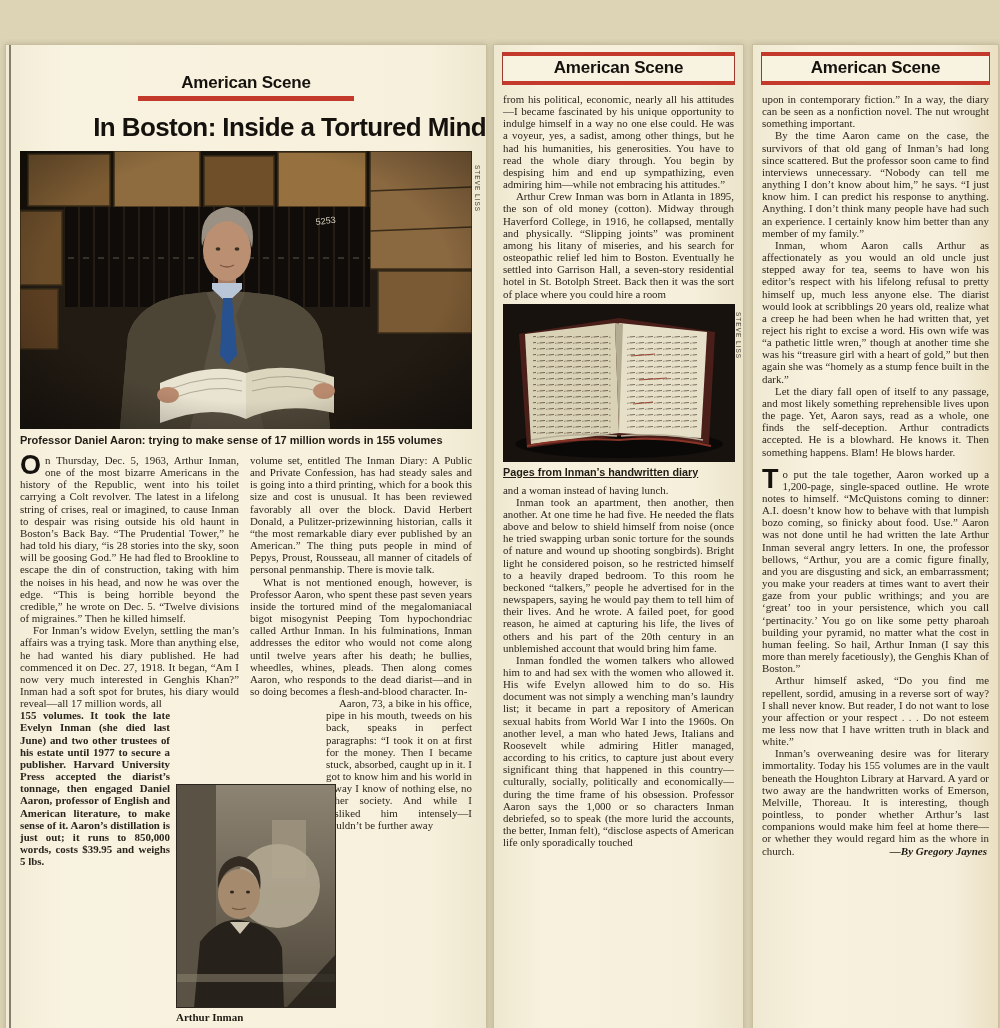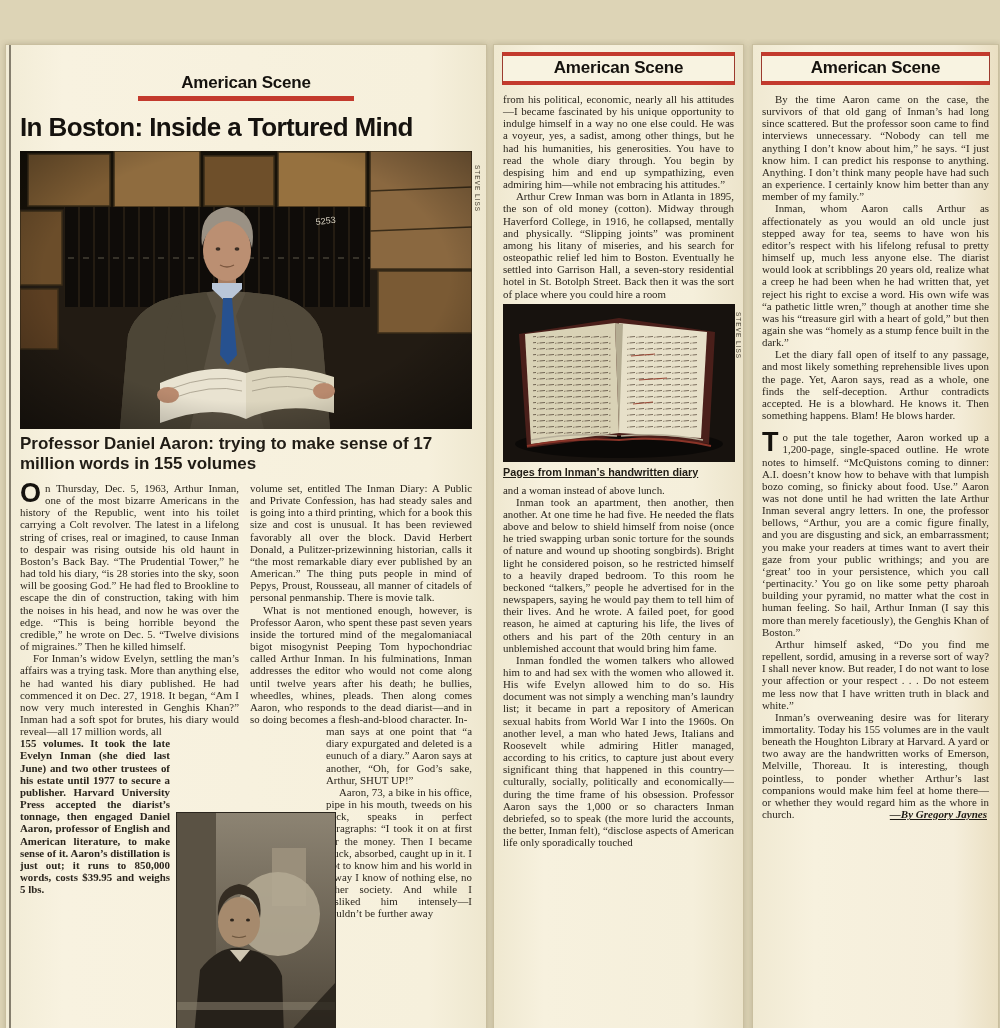--- a/index.html
+++ b/index.html
@@ -8,26 +8,26 @@
   .panel{position:absolute;top:5px;height:1018px;background:#f6f0dc;border:1px solid #c9bf9f;box-sizing:border-box;box-shadow:0 0 6px rgba(90,80,50,.25);}
   .panel-1{left:5px;width:482px;background:linear-gradient(90deg,#f2ecd6 0,#f8f2e0 12%,#f6f0dc 88%,#eee7cf 100%);}
   .panel-1:before{content:"";position:absolute;left:3px;top:0;width:2px;height:100%;background:#4a4435;opacity:.65;}
   .panel-2{left:493px;width:251px;background:linear-gradient(90deg,#efe8d0 0,#f7f1de 20%,#f5efdb 80%,#ece4cb 100%);}
   .panel-3{left:752px;width:247px;background:linear-gradient(90deg,#f0e9d2 0,#f7f1de 25%,#f5eedb 82%,#eadfc2 100%);}
 
   
   .p1-head{padding-top:28px;text-align:center;}
   .section-title{font-family:"Liberation Sans",sans-serif;font-weight:bold;font-size:17px;letter-spacing:-0.2px;color:#15120e;}
   .red-rule{width:216px;height:5px;background:#c33a2d;margin:3px auto 0;}
-  .headline{font-family:"Liberation Sans",sans-serif;font-weight:bold;font-size:26px;letter-spacing:-0.6px;color:#15120e;margin:11px 0 8px 14px;text-align:left;}
+  .headline{font-family:"Liberation Sans",sans-serif;font-weight:bold;font-size:26px;letter-spacing:-0.6px;color:#15120e;margin:11px 0 8px 14px;text-align:right;}
 
   .photo-wrap{position:relative;margin:0 14px;}
   .photo-frame{display:block;background:#1e1812;}
   .vcredit{position:absolute;top:14px;right:-9px;writing-mode:vertical-rl;font-family:"Liberation Sans",sans-serif;font-size:6.5px;letter-spacing:1px;color:#4a4335;}
-  .main-caption{font-family:"Liberation Sans",sans-serif;font-weight:bold;font-size:17px;color:#201c15;margin:5px 14px 8px;}
+  .main-caption{font-family:"Liberation Sans",sans-serif;font-weight:bold;font-size:11px;color:#201c15;margin:5px 14px 8px;}
 
   
   .bodytext p{font-family:"Liberation Serif",serif;font-size:10.9px;line-height:12.15px;text-align:justify;margin:0;color:#2a251d;}
   .bodytext p.ind{text-indent:13px;}
   .cols{position:relative;margin:2px 14px 0;height:586px;display:flex;gap:11px;overflow:hidden;}
   .colA,.colB{width:222px;}
   .narrowA{width:150px;font-weight:bold;}
   .narrowB{width:146px;margin-left:76px;}
   .dropcap{float:left;font-family:"Liberation Sans",sans-serif;font-weight:bold;font-size:27px;line-height:21px;padding:1px 4px 0 0;color:#15120e;}
   .inset-photo{position:absolute;left:156px;top:330px;width:160px;height:224px;background:#5e574a;}
@@ -35,21 +35,21 @@
 
   .page-footer{position:absolute;right:16px;bottom:24px;font-family:"Liberation Serif",serif;font-weight:bold;font-size:10px;letter-spacing:.4px;color:#2a251d;}
 
   
   .banner{margin:7px 8px 0;border-top:4px solid #c33a2d;border-bottom:4px solid #c33a2d;border-left:1px solid #9c3a2e;border-right:1px solid #9c3a2e;background:#f8f3e1;text-align:center;padding:2px 0 3px;}
   .banner span{font-family:"Liberation Sans",sans-serif;font-weight:bold;font-size:17px;letter-spacing:-0.2px;color:#15120e;}
 
   .col-single{margin:8px 9px 0;}
   .diary-wrap{position:relative;margin:4px 0 0;}
   .diary-caption{font-family:"Liberation Sans",sans-serif;font-weight:bold;font-size:10.8px;color:#201c15;margin:4px 0 6px;text-decoration:underline;}
-  .byline{text-align:right;font-family:"Liberation Serif",serif;font-style:italic;font-weight:bold;font-size:11px;color:#1d1913;margin-top:-12px;padding-right:2px;text-decoration:underline;}
+  .byline{text-align:right;font-family:"Liberation Serif",serif;font-style:italic;font-weight:bold;font-size:11px;color:#1d1913;margin-top:-12px;padding-right:2px;}
 </style>
 </head>
 <body>
 
 <div class="scan">
 
   <section class="panel panel-1">
     <div class="p1-head">
       <div class="section-title">American Scene</div>
       <div class="red-rule"></div>
@@ -121,21 +121,20 @@
         <p><span class="dropcap">O</span><span>n Thursday, Dec. 5, 1963, Arthur Inman, one of the most bizarre Americans in the history of the Republic, went into his toilet carrying a Colt revolver. The latest in a lifelong string of crises, real or imagined, to cause Inman to despair was rising outside his old haunt in Boston’s Back Bay. “The Prudential Tower,” he had told his diary, “is 28 stories into the sky, soon will be goosing God.” He had fled to Brookline to escape the din of construction, taking with him the noises in his head, and now he was over the edge. “This is being horrible beyond the credible,” he wrote on Dec. 5. “Twelve divisions of migraines.” Then he killed himself.</span></p>
         <p class="ind">For Inman’s widow Evelyn, settling the man’s affairs was a trying task. More than anything else, he had wanted his diary published. He had commenced it on Dec. 27, 1918. It began, “Am I now very much interested in Genghis Khan?” Inman had a soft spot for brutes, his diary would reveal—all 17 million words, all</p>
         <div class="narrowA">
           <p>155 volumes. It took the late Evelyn Inman (she died last June) and two other trustees of his estate until 1977 to secure a publisher. Harvard University Press accepted the diarist’s tonnage, then engaged Daniel Aaron, professor of English and American literature, to make sense of it. Aaron’s distillation is just out; it runs to 850,000 words, costs $39.95 and weighs 5 lbs.</p>
         </div>
       </div>
       <div class="colB">
         <p>volume set, entitled The Inman Diary: A Public and Private Confession, has had steady sales and is going into a third printing, which for a book this size and cost is unusual. It has been reviewed favorably all over the block. David Herbert Donald, a Pulitzer-prizewinning historian, calls it “the most remarkable diary ever published by an American.” The thing puts people in mind of Pepys, Proust, Rousseau, all manner of citadels of personal penmanship. There is movie talk.</p>
         <p class="ind">What is not mentioned enough, however, is Professor Aaron, who spent these past seven years inside the tortured mind of the megalomaniacal bigot misogynist Peeping Tom hypochondriac called Arthur Inman. In his fulminations, Inman addresses the editor who would not come along until twelve years after his death; he bullies, wheedles, whines, pleads. Then along comes Aaron, who responds to the dead diarist—and in so doing becomes a flesh-and-blood character. In-</p>
         <div class="narrowB">
-          <p>man says at one point that “a diary expurgated and deleted is a eunuch of a diary.” Aaron says at another, “Oh, for God’s sake, Arthur, SHUT UP!”</p>
           <p class="ind">Aaron, 73, a bike in his office, pipe in his mouth, tweeds on his back, speaks in perfect paragraphs: “I took it on at first for the money. Then I became stuck, absorbed, caught up in it. I got to know him and his world in a way I know of nothing else, no other society. And while I disliked him intensely—I couldn’t be further away</p>
         </div>
       </div>
 
       <svg class="inset-photo" width="160" height="224" viewBox="0 0 160 224">
         <defs>
           <linearGradient id="sep" x1="0" y1="0" x2="0" y2="1">
             <stop offset="0" stop-color="#8d8473"></stop>
               <stop offset="1" stop-color="#4e4639"></stop>
           </linearGradient>
@@ -191,32 +190,33 @@
             <line x1="130" y1="100" x2="150" y2="98"></line>
           </g>
           <path d="M28 136 Q70 128 114 132" stroke="#b8b09a" stroke-width="1.5" fill="none"></path>
           <path d="M118 132 Q160 128 200 136" stroke="#b8b09a" stroke-width="1.5" fill="none"></path>
           <path d="M24 142 Q70 133 116 136 Q162 132 208 142" stroke="#8a3428" stroke-width="2" fill="none"></path>
         </svg>
         <span class="vcredit" style="right:-8px;top:8px;">STEVE LISS</span>
       </div>
       <div class="diary-caption">Pages from Inman’s handwritten diary</div>
 
-      <p>and a woman instead of above lunch.</p>
+      <p>and a woman instead of having lunch.</p>
       <p class="ind">Inman took an apartment, then another, then another. At one time he had five. He needed the flats above and below to shield himself from noise (once he tried swapping urban sonic torture for the sounds of nature and wound up shooting songbirds). Bright light he considered poison, so he restricted himself to a heavily draped bedroom. To this room he beckoned “talkers,” people he advertised for in the newspapers, saying he would pay them to tell him of their lives. And he wrote. A failed poet, for good reason, he aimed at capturing his life, the lives of others and his part of the 20th century in an unblemished account that would bring him fame.</p>
       <p class="ind">Inman fondled the women talkers who allowed him to and had sex with the women who allowed it. His wife Evelyn allowed him to do so. His document was not simply a wenching man’s laundry list; it became in part a repository of American sexual habits from World War I into the 1960s. On another level, a man who hated Jews, Italians and Roosevelt while admiring Hitler managed, according to his critics, to capture just about every significant thing that happened in this country—culturally, socially, politically and economically—during the time frame of his obsession. Professor Aaron says the 1,000 or so characters Inman debriefed, so to speak (the more lurid the accounts, the better, Inman felt), “disclose aspects of American life only sporadically touched</p>
     </div>
     <div class="page-footer">TIME, DECEMBER 2, 1985</div>
   </section>
 
   <section class="panel panel-3">
     <div class="banner">
       <span>American Scene</span>
     </div>
     <div class="col-single bodytext">
+      <p>upon in contemporary fiction.” In a way, the diary can be seen as a nonfiction novel. The nut wrought something important.</p>
       <p class="ind">By the time Aaron came on the case, the survivors of that old gang of Inman’s had long since scattered. But the professor soon came to find interviews unnecessary. “Nobody can tell me anything I don’t know about him,” he says. “I just know him. I can predict his response to anything. Anything. I don’t think many people have had such an experience. I certainly know him better than any member of my family.”</p>
       <p class="ind">Inman, whom Aaron calls Arthur as affectionately as you would an old uncle just stepped away for tea, seems to have won his editor’s respect with his lifelong refusal to pretty himself up, much less anyone else. The diarist would look at scribblings 20 years old, realize what a creep he had been when he had written that, yet reject his right to excise a word. His own wife was “a pathetic little wren,” though at another time she was his “treasure girl with a heart of gold,” but then again she was “homely as a stump fence built in the dark.”</p>
       <p class="ind">Let the diary fall open of itself to any passage, and most likely something reprehensible lives upon the page. Yet, Aaron says, read as a whole, one finds the self-deception. Arthur contradicts accepted. He is a blowhard. He knows it. Then something happens. Blam! He blows harder.</p>
       <p style="margin-top:10px;"><span class="dropcap">T</span><span>o put the tale together, Aaron worked up a 1,200-page, single-spaced outline. He wrote notes to himself. “McQuistons coming to dinner: A.I. doesn’t know how to behave with that lumpish bozo coming, so finicky about food. Use.” Aaron was not done until he had written the late Arthur Inman several angry letters. In one, the professor bellows, “Arthur, you are a comic figure finally, and you are disgusting and sick, an embarrassment; you make your readers at times want to avert their gaze from your public writhings; and you are ‘great’ too in your persistence, which you call ‘pertinacity.’ You go on like some petty pharoah building your pyramid, no matter what the cost in human feeling. So hail, Arthur Inman (I say this more than merely facetiously), the Genghis Khan of Boston.”</span></p>
       <p class="ind">Arthur himself asked, “Do you find me repellent, sordid, amusing in a reverse sort of way? I shall never know. But reader, I do not want to lose your affection or your respect . . . Do not esteem me less now that I have written truth in black and white.”</p>
       <p class="ind">Inman’s overweaning desire was for literary immortality. Today his 155 volumes are in the vault beneath the Houghton Library at Harvard. A yard or two away are the handwritten works of Emerson, Melville, Thoreau. It is interesting, though pointless, to ponder whether Arthur’s last companions would make him feel at home there—or whether they would regard him as the whore in church.</p>
       <div class="byline">—By Gregory Jaynes</div>
     </div>
     <div class="page-footer">TIME, DECEMBER 2, 1985</div>
   </section>

